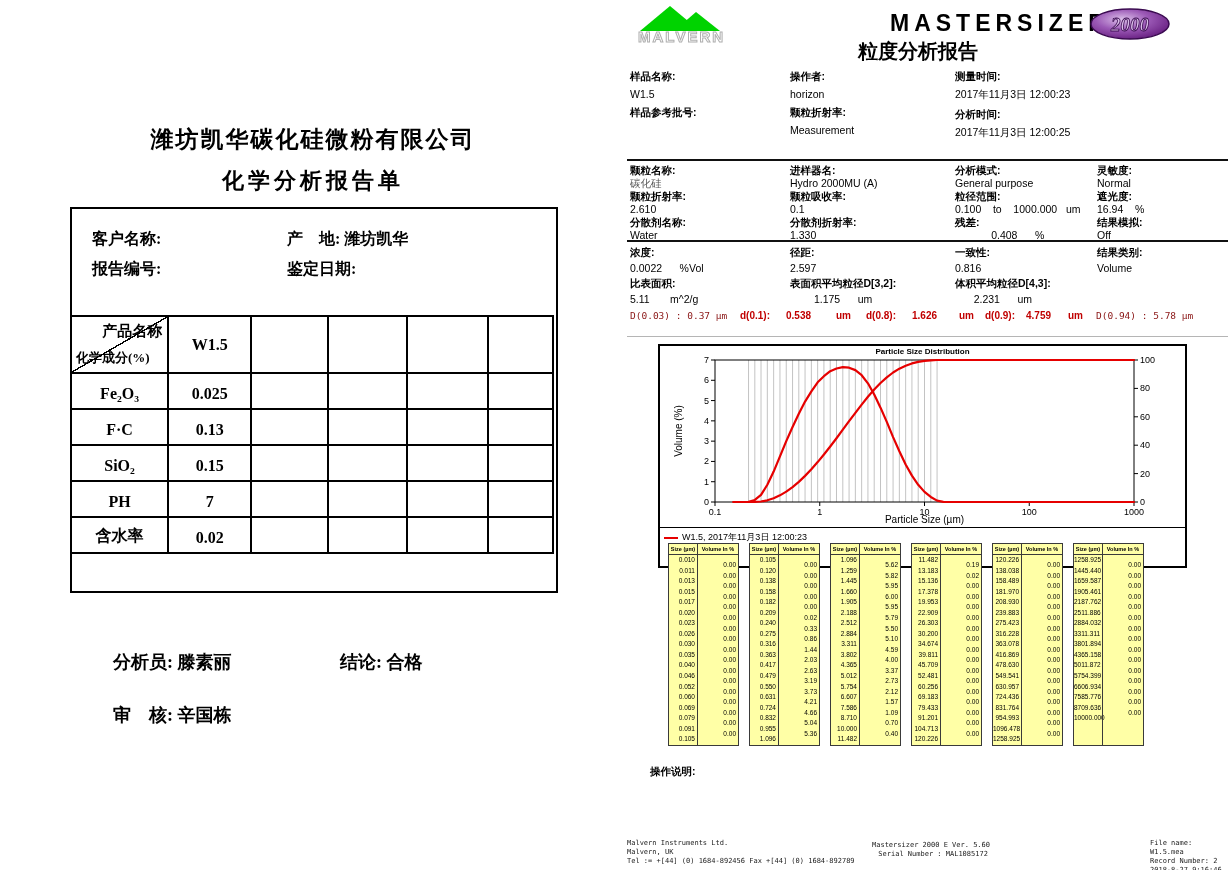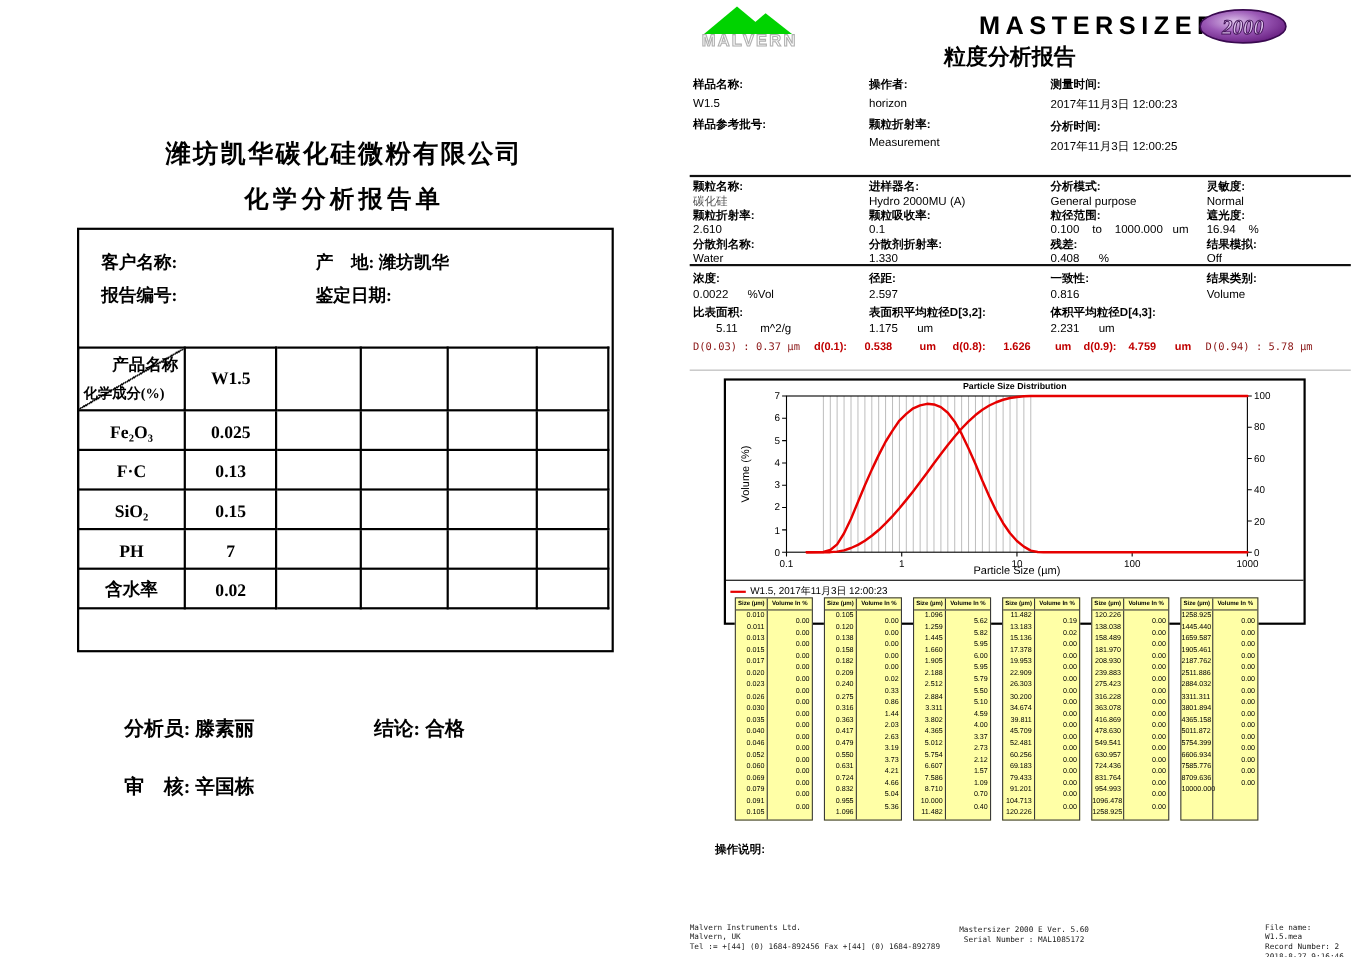--- a/index.html
+++ b/index.html
@@ -1,19 +1,19 @@
 <!DOCTYPE html>
 <html><head>
 <meta charset="utf-8">
 <style>
   html,body{margin:0;padding:0;background:#fff;}
   .page{position:relative;width:1230px;height:870px;background:#fff;overflow:hidden;
         font-family:"Liberation Sans",sans-serif;color:#000;}
   .abs{position:absolute;}
-  .pre{white-space:pre;}
+  .pre{white-space:pre;text-align:center;}
 
   
   .ldoc{font-family:"Liberation Serif","DejaVu Serif",serif;font-weight:bold;}
   .ldoc-title{font-size:23px;letter-spacing:2px;text-align:center;width:490px;left:68px;}
   .lbox{left:70px;top:207px;width:488px;height:386px;border:2px solid #000;box-sizing:border-box;}
   .lbox-row{position:absolute;font-size:16px;}
   .ltable{position:absolute;left:-2px;top:106px;border-collapse:collapse;table-layout:fixed;}
   .ltable td{border:2px solid #000;text-align:center;vertical-align:bottom;
              font-size:16px;font-weight:bold;padding:0 0 5px 0;overflow:hidden;}
   .ltable td.hdr{vertical-align:middle;padding:0;}
@@ -246,21 +246,21 @@
   <div class="abs" style="left:955px;top:246px;">
     <div class="lbl">一致性:</div>
     <div class="val" style="margin-top:2px;">0.816</div>
   </div>
   <div class="abs" style="left:1097px;top:246px;">
     <div class="lbl">结果类别:</div>
     <div class="val" style="margin-top:2px;">Volume</div>
   </div>
   <div class="abs" style="left:630px;top:277px;">
     <div class="lbl">比表面积:</div>
-    <div class="val pre" style="margin-top:2px;margin-left:21px;">5.11       m^2/g</div>
+    <div class="val pre" style="margin-top:2px;">5.11       m^2/g</div>
   </div>
   <div class="abs" style="left:790px;top:277px;">
     <div class="lbl">表面积平均粒径D[3,2]:</div>
     <div class="val pre" style="margin-top:2px;">1.175      um</div>
   </div>
   <div class="abs" style="left:955px;top:277px;">
     <div class="lbl">体积平均粒径D[4,3]:</div>
     <div class="val pre" style="margin-top:2px;">2.231      um</div>
   </div>
 

